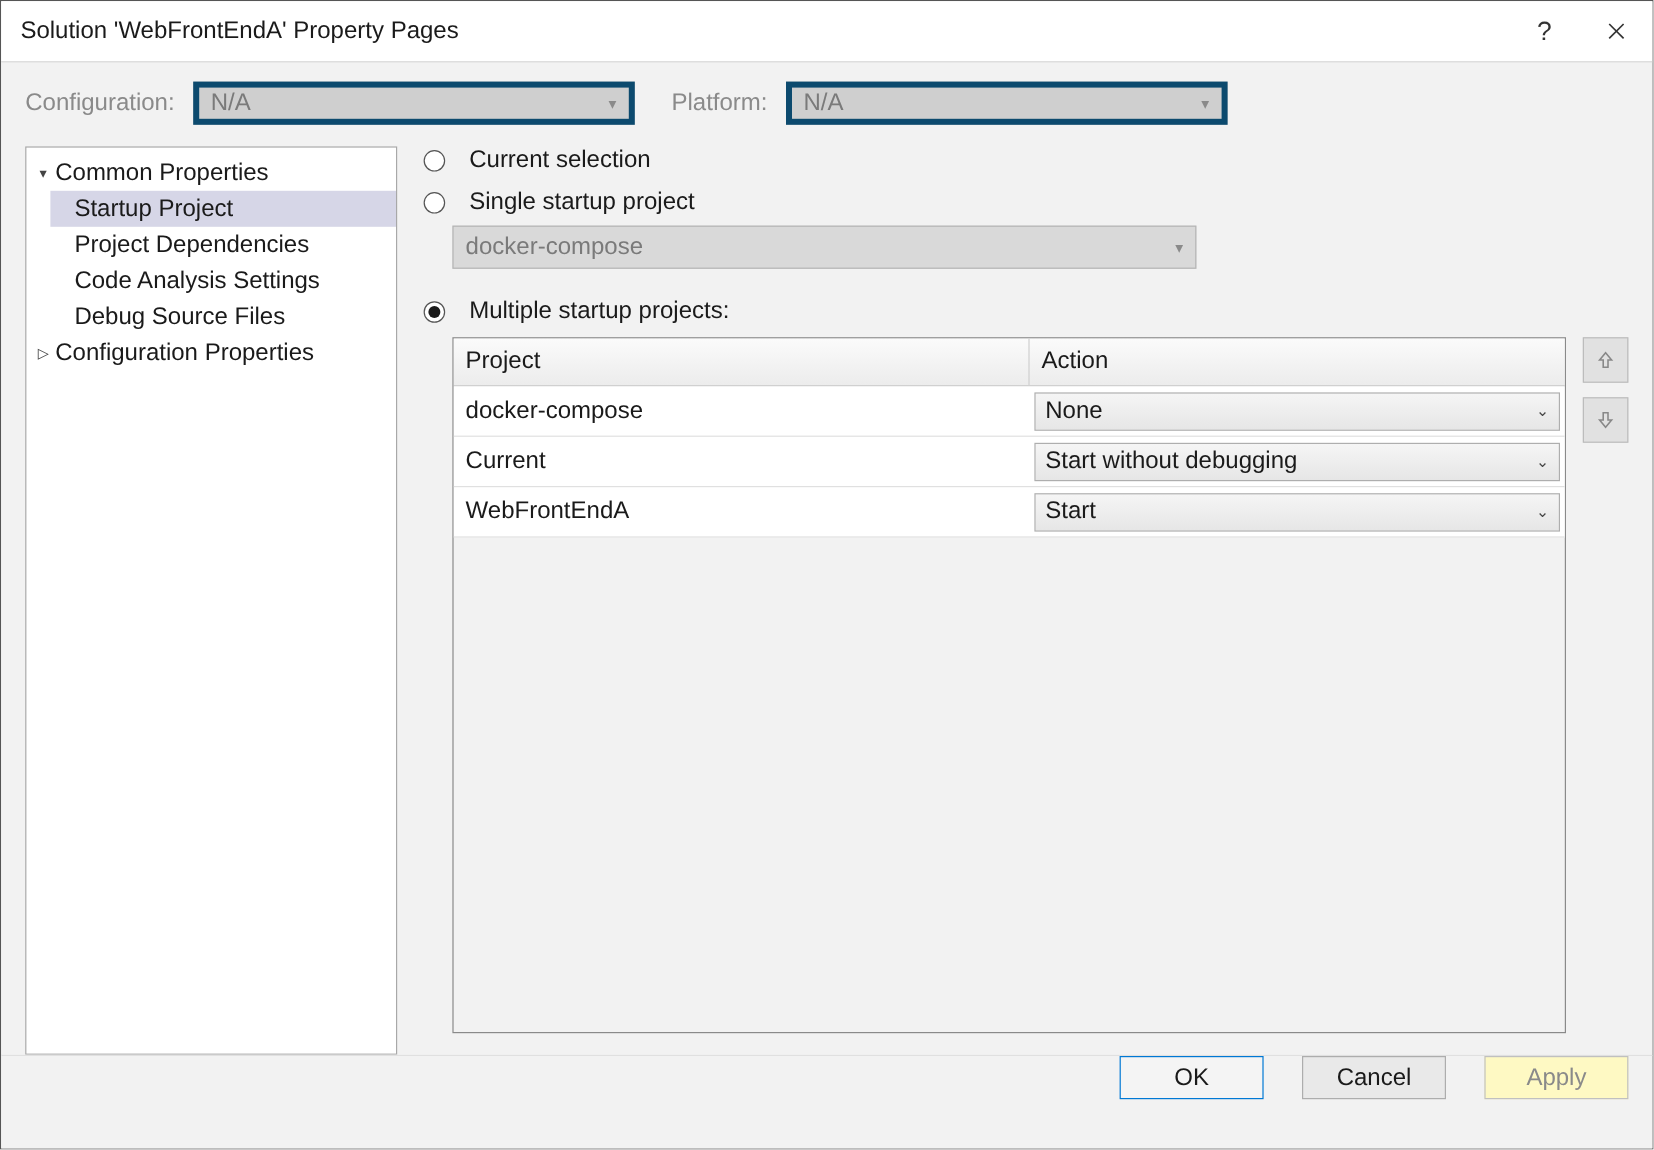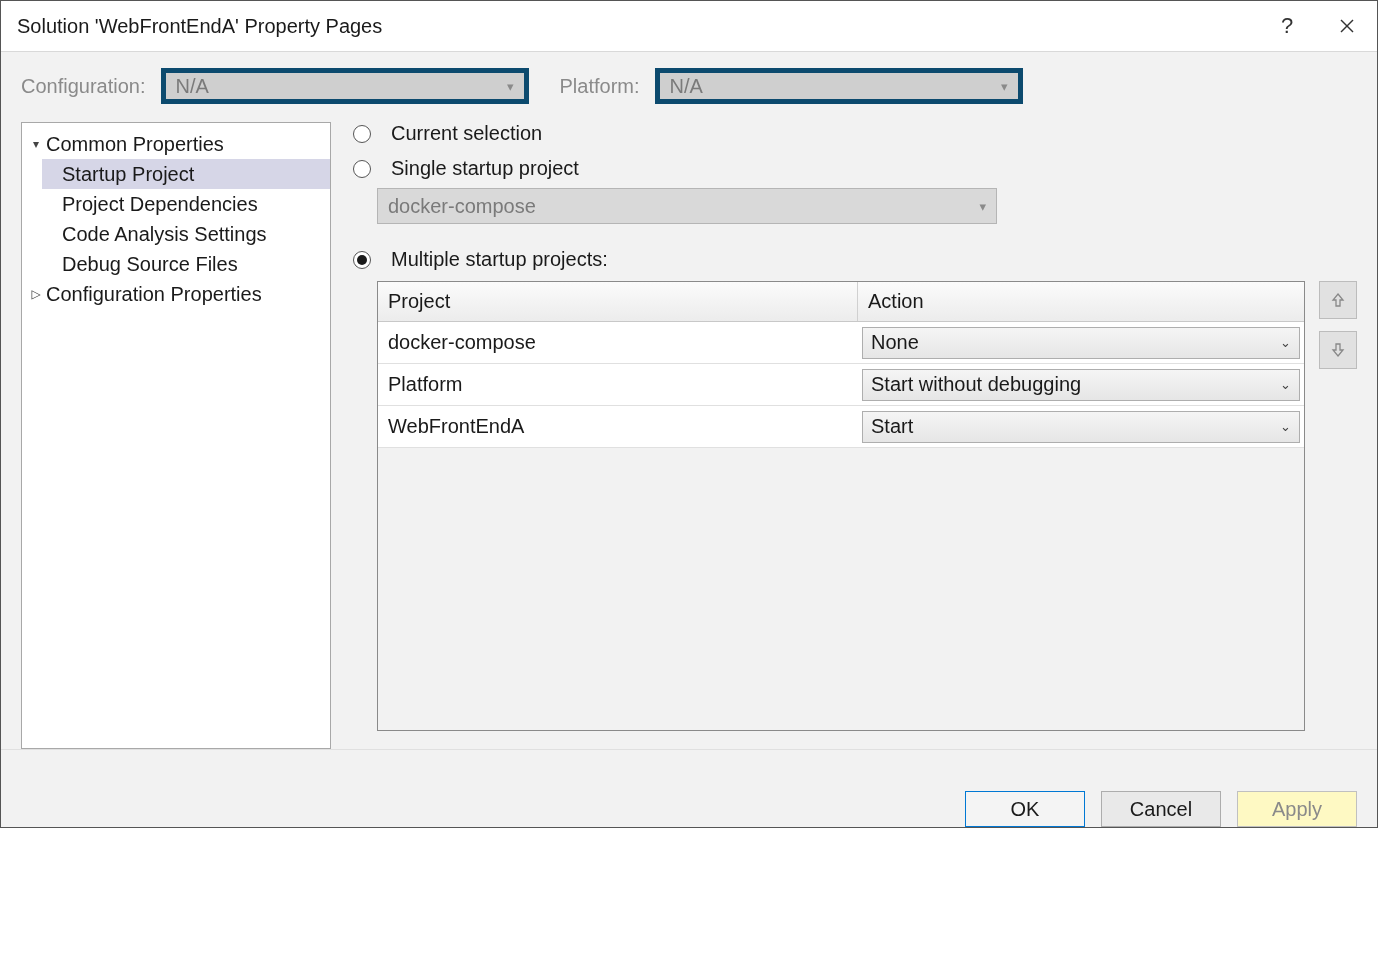--- a/index.html
+++ b/index.html
@@ -7,21 +7,21 @@
       font-family: "Segoe UI", Tahoma, sans-serif;
       font-size: 19px;
       color: #1a1a1a;
       background: #fff;
       width: 1378px;
       height: 958px;
       overflow: hidden;
     }
     .window {
       width: 1378px;
-      height: 828px;
+      height: 958px;
       border: 1px solid #555;
       background: #fff;
       display: flex;
       flex-direction: column;
     }
     .titlebar {
       height: 50px;
       display: flex;
       align-items: center;
       padding-left: 16px;
@@ -234,23 +234,23 @@
       background: #e1e1e1;
       display: flex;
       align-items: center;
       justify-content: center;
       color: #8a8a8a;
       font-size: 20px;
     }
     .footer {
       height: 78px;
       display: flex;
-      align-items: flex-end;
+      align-items: flex-start;
       justify-content: flex-end;
-      gap: 16px;
+      gap: 32px;
       padding-right: 20px;
       border-top: 1px solid #e0e0e0;
       background: #f2f2f2;
     }
     .btn {
       width: 120px;
       height: 36px;
       border: 1px solid #adadad;
       background: #e9e9e9;
       font-size: 20px;
@@ -355,21 +355,21 @@
               <div class="grid-row">
                 <div class="gc-project">docker-compose</div>
                 <div class="gc-action">
                   <div class="action-combo">
                     <span>None</span>
                     <span class="chev">⌄</span>
                   </div>
                 </div>
               </div>
               <div class="grid-row">
-                <div class="gc-project">Platform</div>
+                <div class="gc-project">Current</div>
                 <div class="gc-action">
                   <div class="action-combo">
                     <span>Start without debugging</span>
                     <span class="chev">⌄</span>
                   </div>
                 </div>
               </div>
               <div class="grid-row">
                 <div class="gc-project">WebFrontEndA</div>
                 <div class="gc-action">

